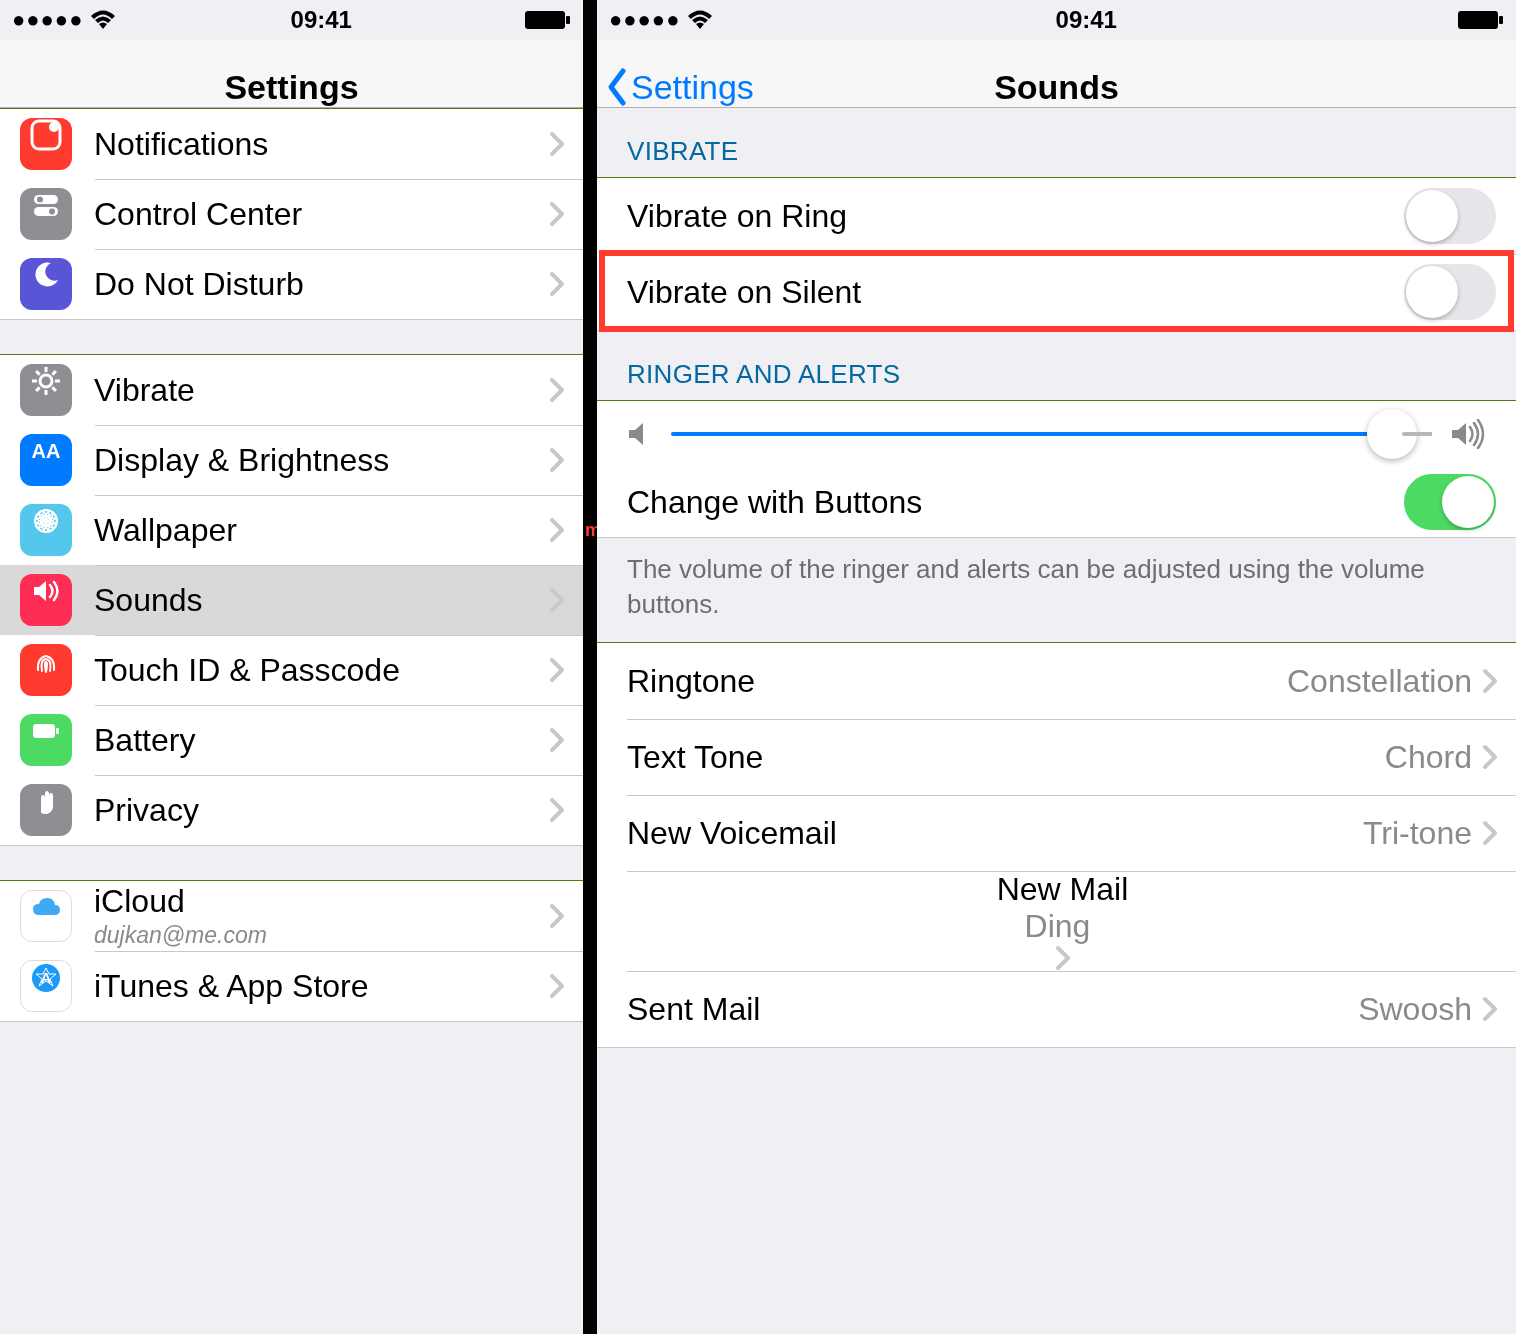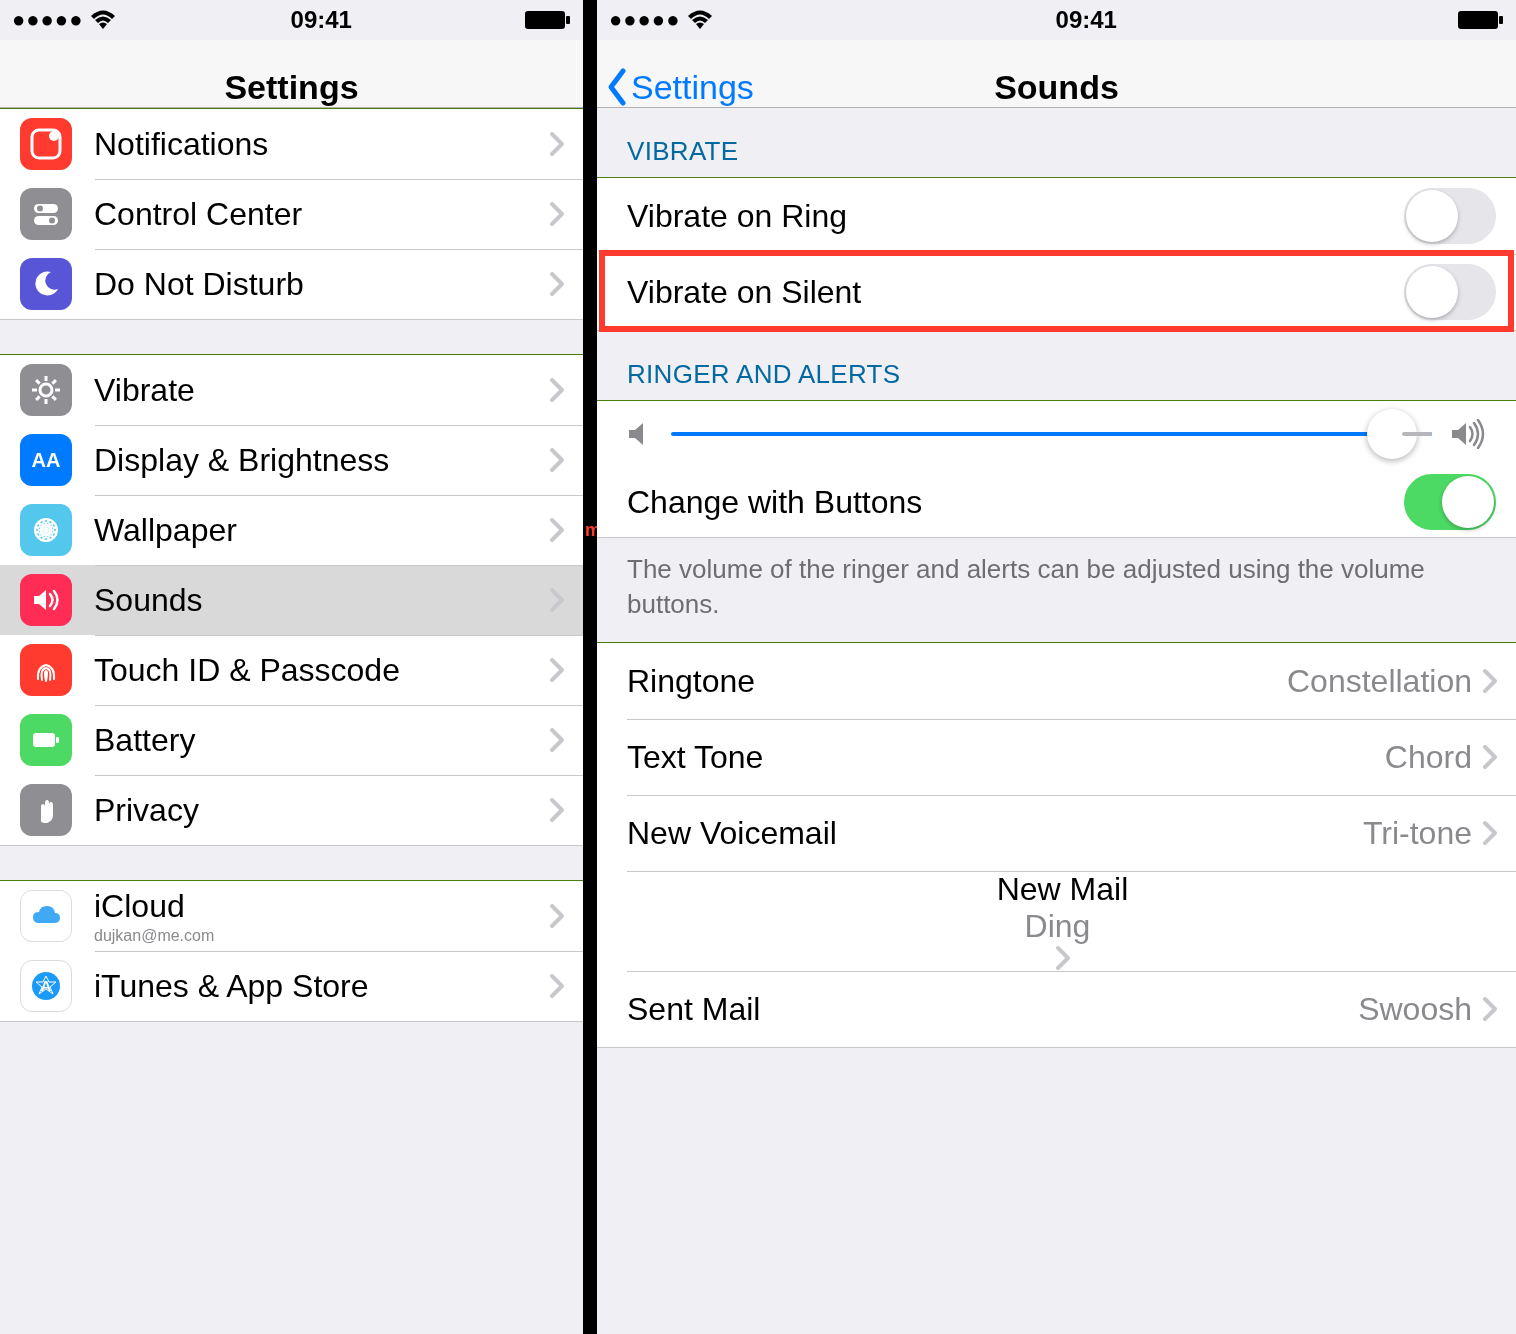--- a/index.html
+++ b/index.html
@@ -102,25 +102,25 @@
   }
   .pane-right .row + .row::before { left: 30px; }
   .row.selected { background: #d9d9d9; }
   .row .icon {
     width: 52px;
     height: 52px;
     border-radius: 12px;
     margin-right: 22px;
     flex-shrink: 0;
     display: flex;
-    align-items: center;
+    align-items: flex-start;
     justify-content: center;
   }
   .row .label { font-size: 32px; color: #000; flex: 1; }
-  .row .sub { font-size: 16px; color: #8a8a8e; margin-top: 2px; }
+  .row .sub { font-size: 23px; color: #8a8a8e; margin-top: 2px; font-style: italic; }
   .row .labelwrap { display: flex; flex-direction: column; flex: 1; }
   .row .value { font-size: 32px; color: #8a8a8e; margin-right: 10px; }
   .chevron {
     width: 16px; height: 26px; flex-shrink: 0;
   }
   .chevron svg { display: block; }
 
   
   .toggle {
     width: 92px; height: 56px; border-radius: 28px;

